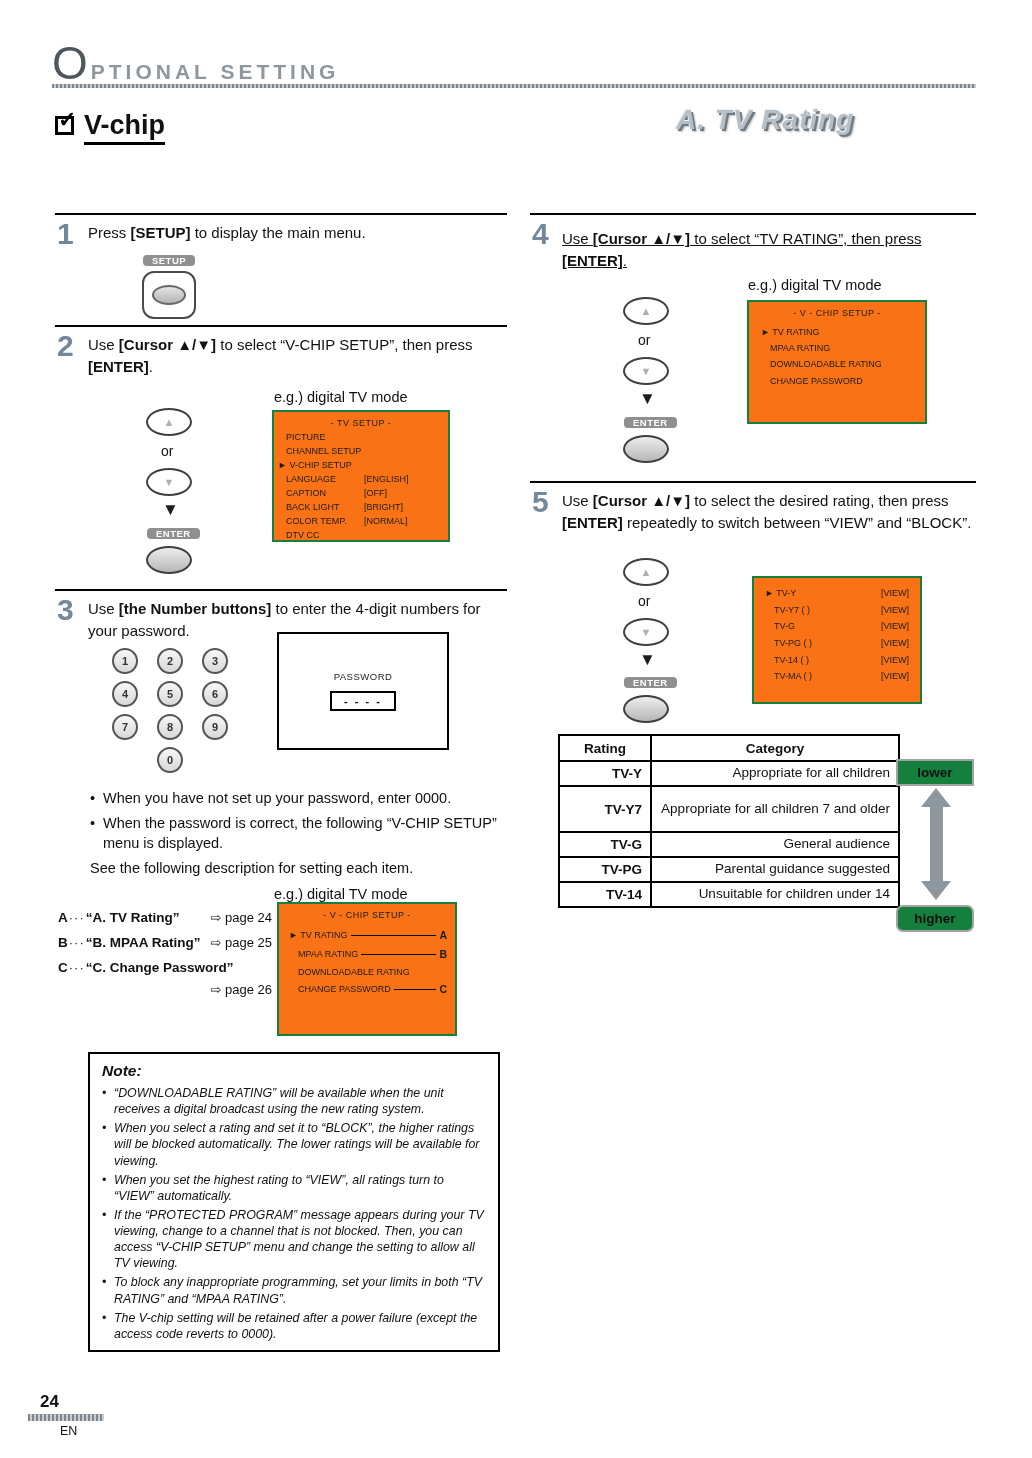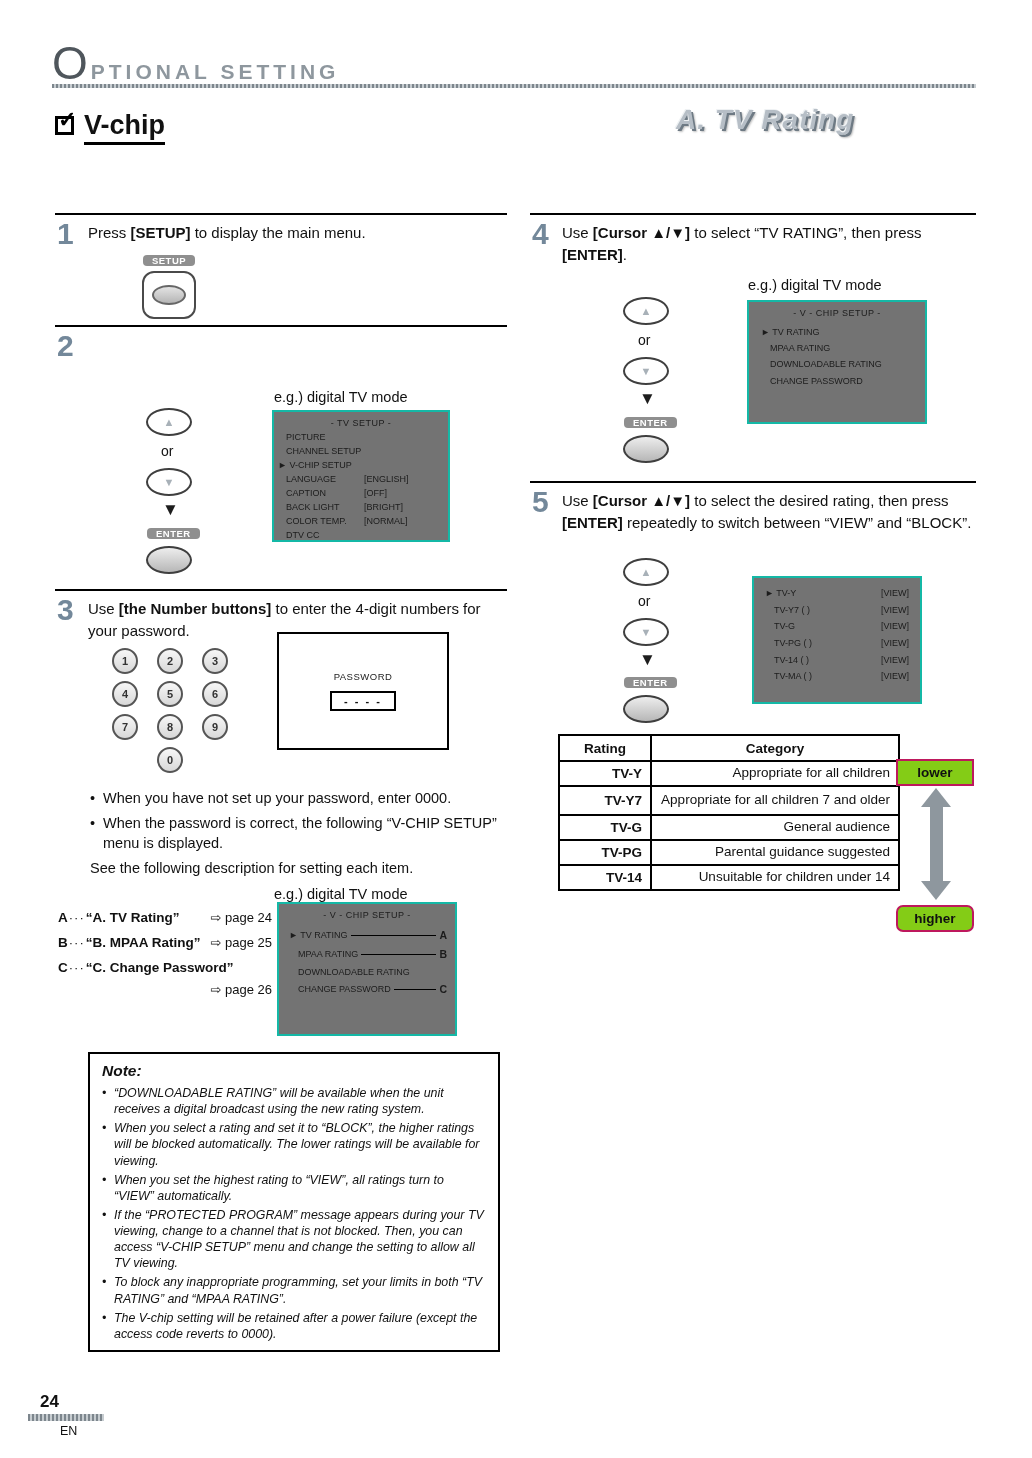--- a/index.html
+++ b/index.html
@@ -35,21 +35,21 @@
   .flowarrow{font-size:17px;color:#1d1d1d;line-height:1;}
   .setup-key{margin:3px auto 0;width:54px;height:48px;border:2.5px solid #4a4a4a;border-radius:12px;
         display:flex;align-items:center;justify-content:center;}
   .setup-oval{width:34px;height:20px;border:2px solid #666;border-radius:50%;
         background:linear-gradient(#e3e3e3,#b5b5b5);}
   .digit{width:26px;height:26px;border:2px solid #555;border-radius:50%;
         background:linear-gradient(#f7f7f7,#d8d8d8);display:flex;align-items:center;justify-content:center;
         font-size:11px;font-weight:bold;color:#333;}
 
   
-  .menubox{border:2px solid #14b8a6;background:#737373;font-size:9px;line-height:1.55;color:#1c1c1c;}
+  .menubox{border:2px solid #15803d;background:#f97316;font-size:9px;line-height:1.55;color:#1c1c1c;}
   .mtitle{text-align:center;padding-top:5px;letter-spacing:0.5px;}
   .tsrow{display:flex;padding-left:12px;}
   .tsrow.cur{padding-left:4px;}
   .tsrow .lab{width:78px;flex-shrink:0;}
   .pl9{padding-left:9px;}
   .vrow{display:flex;justify-content:space-between;line-height:1.85;padding:0 2px;}
   .abc-items{padding:3px 8px 0 10px;}
   .abc-row{display:flex;align-items:center;line-height:1.8;}
   .abc-row.ind{padding-left:9px;}
   .abc-line{flex:1;height:1.5px;background:#000;margin:0 3px;}
@@ -83,22 +83,22 @@
   
   .sec-title{font-size:28px;font-weight:bold;font-style:italic;color:#b6bec6;letter-spacing:1px;
         text-shadow:-1px -1px 0 #eef1f3,2px 2px 0 #6e7a84,3px 3px 2px rgba(0,0,0,0.25);}
 
   
   .rtable{border-collapse:collapse;font-size:13.5px;background:#fff;}
   .rtable th,.rtable td{border:2px solid #000;padding:2px 8px;vertical-align:middle;text-align:right;}
   .rtable th{text-align:center;font-weight:bold;}
   .rtable td.rat{font-weight:bold;width:92px;}
   .rtable td.cat{width:248px;line-height:1.25;}
-  .sidecell{width:78px;height:27px;border:2px solid #be185d;display:flex;align-items:center;justify-content:center;
-        font-weight:bold;font-size:13.5px;background:#84cc16;}
+  .sidecell{width:78px;height:27px;border:2px solid #a3a3a3;display:flex;align-items:center;justify-content:center;
+        font-weight:bold;font-size:13.5px;background:#15803d;}
   .shaft{width:13px;height:78px;background:#8e979e;}
   .tri-up{width:0;height:0;border-left:15px solid transparent;border-right:15px solid transparent;
         border-bottom:19px solid #8e979e;}
   .tri-down{width:0;height:0;border-left:15px solid transparent;border-right:15px solid transparent;
         border-top:19px solid #8e979e;}
 </style>
 </head>
 <body>
 
 <div class="page">
@@ -127,20 +127,23 @@
     <span>Press </span><b>[SETUP]</b><span> to display the main menu.</span>
   </div>
   <div class="abs" style="left:140px;top:250px;width:58px;text-align:center;">
     <span class="pill">SETUP</span>
     <div class="setup-key">
         <div class="setup-oval"></div>
       </div>
   </div>
 
   <div class="abs stepnum" style="left:57px;top:331px;">2</div>
+  <div class="abs steptext" style="left:88px;top:334px;width:420px;">
+    <span>Use </span><b>[Cursor ▲/▼]</b><span> to select “V-CHIP SETUP”, then press </span><b>[ENTER]</b><span>.</span>
+  </div>
   <div class="abs eglabel" style="left:274px;top:389px;">e.g.) digital TV mode</div>
 
   <div class="abs oval" style="left:146px;top:408px;">
       <span>▲</span>
     </div>
   <div class="abs ortext" style="left:161px;top:443px;">or</div>
   <div class="abs oval" style="left:146px;top:468px;">
       <span>▼</span>
     </div>
   <div class="abs flowarrow" style="left:162px;top:501px;">▼</div>
@@ -311,21 +314,21 @@
       </div>
     <div class="noterow">
         <span class="bdot2">•</span>
         <span>The V-chip setting will be retained after a power failure (except the access code reverts to 0000).</span>
       </div>
   </div>
 
   <div class="abs sec-title" style="left:676px;top:104px;">A. TV Rating</div>
 
   <div class="abs stepnum" style="left:532px;top:219px;">4</div>
-  <div class="abs steptext" style="left:562px;top:222px;width:416px;">
+  <div class="abs steptext" style="left:562px;top:228px;width:416px;text-decoration:underline;">
     <span>Use </span><b>[Cursor ▲/▼]</b><span> to select “TV RATING”, then press </span><b>[ENTER]</b><span>.</span>
   </div>
   <div class="abs eglabel" style="left:748px;top:277px;">e.g.) digital TV mode</div>
 
   <div class="abs oval" style="left:623px;top:297px;">
       <span>▲</span>
     </div>
   <div class="abs ortext" style="left:638px;top:332px;">or</div>
   <div class="abs oval" style="left:623px;top:357px;">
       <span>▼</span>
@@ -390,21 +393,21 @@
   <table class="abs rtable" style="left:558px;top:734px;">
     <tbody>
       <tr style="height:26px;">
         <th style="width:92px;">Rating</th>
         <th style="width:248px;">Category</th>
       </tr>
       <tr style="height:25px;">
           <td class="rat">TV-Y</td>
           <td class="cat">Appropriate for all children</td>
         </tr>
-      <tr style="height:29px;">
+      <tr style="height:46px;">
           <td class="rat">TV-Y7</td>
           <td class="cat">Appropriate for all children 7 and older</td>
         </tr>
       <tr style="height:25px;">
           <td class="rat">TV-G</td>
           <td class="cat">General audience</td>
         </tr>
       <tr style="height:25px;">
           <td class="rat">TV-PG</td>
           <td class="cat">Parental guidance suggested</td>

